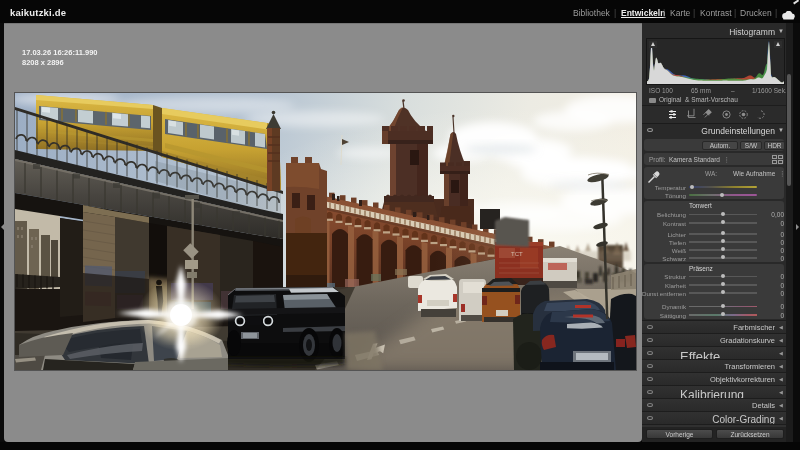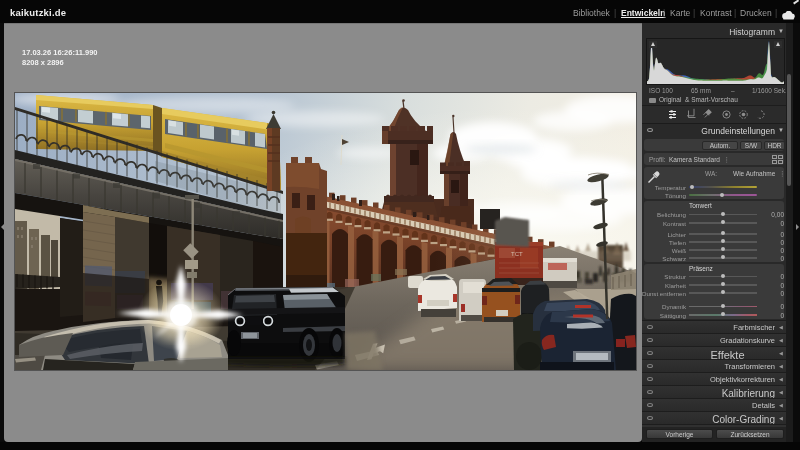--- a/index.html
+++ b/index.html
@@ -801,33 +801,33 @@
   <div class="abs" style="left:642px;top:320px;width:144px;height:13px;background:linear-gradient(#313131,#2a2a2a);border-top:1px solid #1d1d1d;"></div>
   <div class="abs" style="left:647px;top:324.5px;width:6px;height:4px;border:1px solid #808080;border-radius:50%;"></div>
   <div class="abs" style="left:680px;top:322.5px;width:95px;text-align:right;font-size:7.5px;color:#c8c8c8;">Farbmischer</div>
   <div class="abs" style="left:779px;top:324px;font-size:5px;color:#999;">◀</div>
   <div class="abs" style="left:642px;top:333px;width:144px;height:13px;background:linear-gradient(#313131,#2a2a2a);border-top:1px solid #1d1d1d;"></div>
   <div class="abs" style="left:647px;top:337.5px;width:6px;height:4px;border:1px solid #808080;border-radius:50%;"></div>
   <div class="abs" style="left:680px;top:335.5px;width:95px;text-align:right;font-size:7.5px;color:#c8c8c8;">Gradationskurve</div>
   <div class="abs" style="left:779px;top:337px;font-size:5px;color:#999;">◀</div>
   <div class="abs" style="left:642px;top:346px;width:144px;height:13px;background:linear-gradient(#313131,#2a2a2a);border-top:1px solid #1d1d1d;"></div>
   <div class="abs" style="left:647px;top:350.5px;width:6px;height:4px;border:1px solid #808080;border-radius:50%;"></div>
-  <div class="abs" style="left:680px;top:348.5px;width:95px;text-align:center;font-size:11px;color:#c8c8c8;">Effekte</div>
+  <div class="abs" style="left:680px;top:348.5px;width:95px;text-align:left;font-size:13px;color:#c8c8c8;">Effekte</div>
   <div class="abs" style="left:779px;top:350px;font-size:5px;color:#999;">◀</div>
   <div class="abs" style="left:642px;top:359px;width:144px;height:13px;background:linear-gradient(#313131,#2a2a2a);border-top:1px solid #1d1d1d;"></div>
   <div class="abs" style="left:647px;top:363.5px;width:6px;height:4px;border:1px solid #808080;border-radius:50%;"></div>
   <div class="abs" style="left:680px;top:361.5px;width:95px;text-align:right;font-size:7.5px;color:#c8c8c8;">Transformieren</div>
   <div class="abs" style="left:779px;top:363px;font-size:5px;color:#999;">◀</div>
   <div class="abs" style="left:642px;top:372px;width:144px;height:13px;background:linear-gradient(#313131,#2a2a2a);border-top:1px solid #1d1d1d;"></div>
   <div class="abs" style="left:647px;top:376.5px;width:6px;height:4px;border:1px solid #808080;border-radius:50%;"></div>
   <div class="abs" style="left:680px;top:374.5px;width:95px;text-align:right;font-size:7.5px;color:#c8c8c8;">Objektivkorrekturen</div>
   <div class="abs" style="left:779px;top:376px;font-size:5px;color:#999;">◀</div>
   <div class="abs" style="left:642px;top:385px;width:144px;height:13px;background:linear-gradient(#313131,#2a2a2a);border-top:1px solid #1d1d1d;"></div>
   <div class="abs" style="left:647px;top:389.5px;width:6px;height:4px;border:1px solid #808080;border-radius:50%;"></div>
-  <div class="abs" style="left:680px;top:387.5px;width:95px;text-align:right;font-size:10px;color:#c8c8c8;">Kalibrierung</div>
+  <div class="abs" style="left:680px;top:387.5px;width:95px;font-size:12px;color:#c8c8c8;">Kalibrierung</div>
   <div class="abs" style="left:779px;top:389px;font-size:5px;color:#999;">◀</div>
   <div class="abs" style="left:642px;top:398px;width:144px;height:13px;background:linear-gradient(#313131,#2a2a2a);border-top:1px solid #1d1d1d;"></div>
   <div class="abs" style="left:647px;top:402.5px;width:6px;height:4px;border:1px solid #808080;border-radius:50%;"></div>
   <div class="abs" style="left:680px;top:400.5px;width:95px;text-align:right;font-size:7.5px;color:#c8c8c8;">Details</div>
   <div class="abs" style="left:779px;top:402px;font-size:5px;color:#999;">◀</div>
   <div class="abs" style="left:642px;top:411px;width:144px;height:13px;background:linear-gradient(#313131,#2a2a2a);border-top:1px solid #1d1d1d;"></div>
   <div class="abs" style="left:647px;top:415.5px;width:6px;height:4px;border:1px solid #808080;border-radius:50%;"></div>
   <div class="abs" style="left:680px;top:413.5px;width:95px;text-align:right;font-size:10px;color:#c8c8c8;">Color-Grading</div>
   <div class="abs" style="left:779px;top:415px;font-size:5px;color:#999;">◀</div>
 

